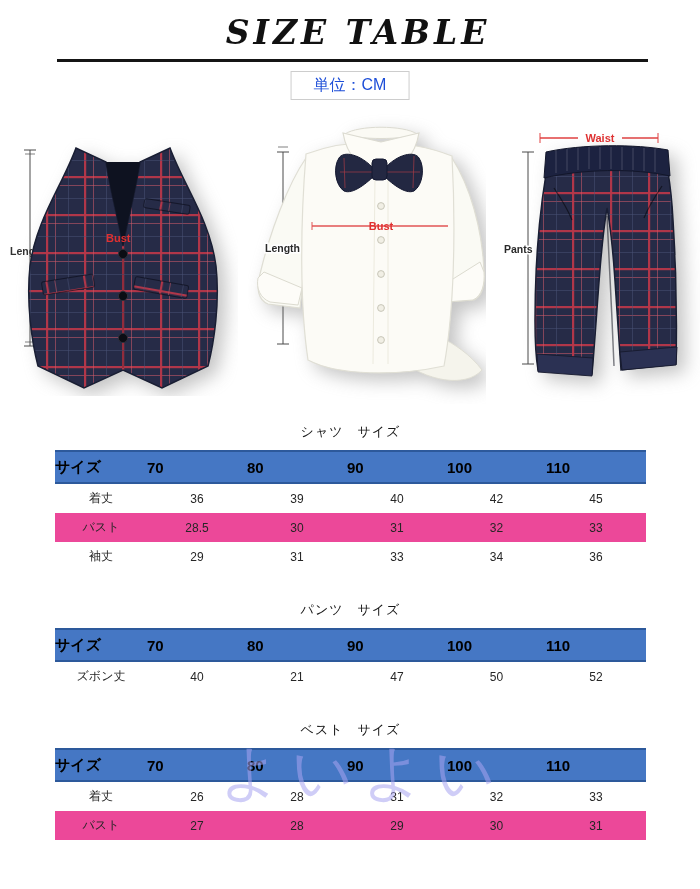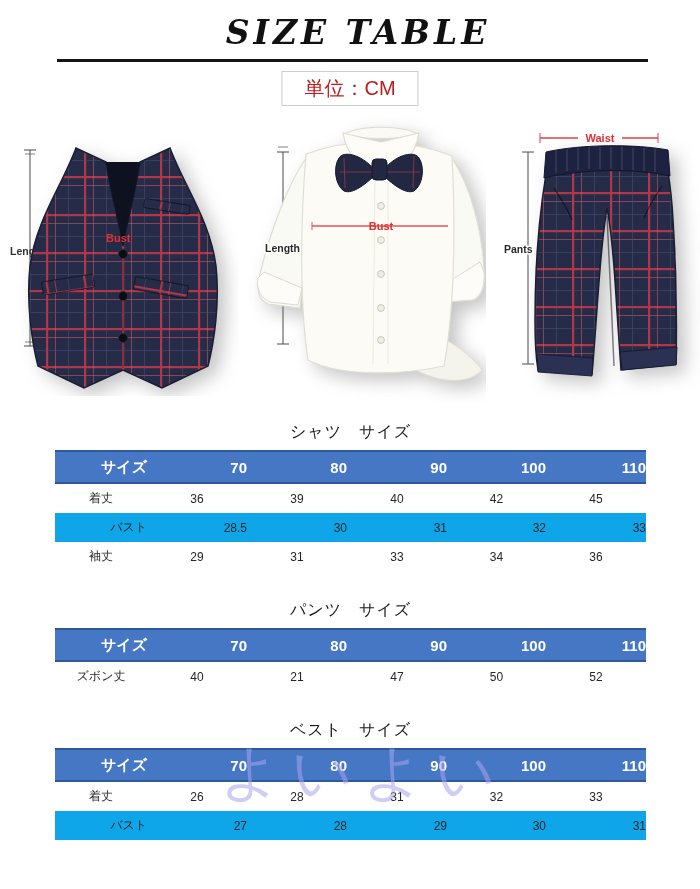--- a/index.html
+++ b/index.html
@@ -4,36 +4,36 @@
 <style>
   html,body{margin:0;padding:0;background:#fff;}
   .page{position:relative;width:700px;height:889px;background:#ffffff;overflow:hidden;
         font-family:"Liberation Sans",sans-serif;}
   .page-title{position:absolute;top:13px;left:8px;width:100%;text-align:center;
         font-family:"DejaVu Serif",serif;font-style:italic;font-weight:bold;
         font-size:33px;letter-spacing:4px;color:#111;}
   .title-rule{position:absolute;left:57px;top:59px;width:591px;height:3px;background:#151515;}
   .unit-badge{position:absolute;top:71px;left:50%;transform:translateX(-50%);
         border:1px solid #cdcdcd;background:#fff;padding:3px 22px;
-        font-size:20px;color:#b91c1c;}
+        font-size:16px;color:#1d4ed8;}
   .garment-svg{position:absolute;}
   #vest-svg{left:8px;top:138px;}
   #shirt-svg{left:248px;top:112px;}
   #pants-svg{left:496px;top:116px;}
   .garment{filter:drop-shadow(8px 7px 9px rgba(125,125,125,.45));}
   .ann-text{font-family:"Liberation Sans",sans-serif;font-weight:bold;}
   .size-table{position:absolute;left:55px;width:591px;}
   #table-shirt{top:419px;} #table-pants{top:597px;} #table-vest{top:717px;}
-  .table-title{text-align:center;font-size:16px;color:#161616;height:26px;line-height:26px;
+  .table-title{text-align:center;font-size:13px;color:#161616;height:26px;line-height:26px;
         margin-bottom:5px;letter-spacing:1px;}
   table{width:100%;border-collapse:collapse;table-layout:fixed;}
-  th{background:#4577c4;color:#ffffff;font-weight:bold;font-size:15px;height:30px;
-     border-top:2px solid #2d599b;border-bottom:2px solid #2d599b;text-align:right;padding:0;}
+  th{background:#4577c4;color:#000000;font-weight:bold;font-size:15px;height:30px;
+     border-top:2px solid #2d599b;border-bottom:2px solid #2d599b;text-align:left;padding:0;}
   td{height:29px;text-align:center;font-size:12px;color:#262626;padding:0;}
-  tr.alt td{background:#0ea5e9;text-align:right;}
+  tr.alt td{background:#ec4899;}
   .watermark{position:absolute;left:220px;top:733px;font-size:60px;font-weight:normal;
         color:rgba(167,164,240,0.55);letter-spacing:10px;z-index:6;pointer-events:none;}
   .note{position:absolute;left:36px;top:853px;width:655px;white-space:nowrap;overflow:hidden;
         font-family:"Liberation Serif",serif;font-weight:bold;font-size:11.5px;color:#101010;}
 </style>
 </head>
 <body>
 
 <div class="page">
 

